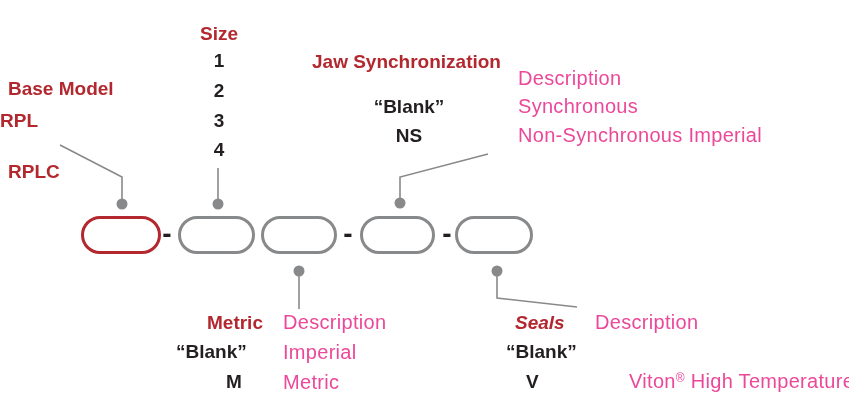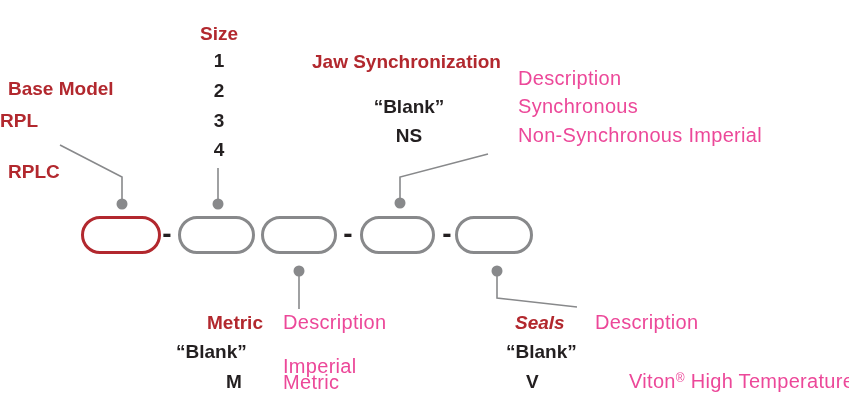--- a/index.html
+++ b/index.html
@@ -89,21 +89,21 @@
   <div class="pill" style="left:261px; width:76px;"></div>
   <div class="dash" style="left:340px;">-</div>
   <div class="pill" style="left:360px; width:75px;"></div>
   <div class="dash" style="left:439px;">-</div>
   <div class="pill" style="left:455px; width:78px;"></div>
 
   <div class="lbl red" style="left:207px; top:313px;">Metric</div>
   <div class="lbl blk" style="left:176px; top:342px;">“Blank”</div>
   <div class="lbl blk" style="left:226px; top:372px;">M</div>
   <div class="lbl gray" style="left:283px; top:312px;">Description</div>
-  <div class="lbl gray" style="left:283px; top:356px;">Imperial</div>
+  <div class="lbl gray" style="left:283px; top:342px;">Imperial</div>
   <div class="lbl gray" style="left:283px; top:372px;">Metric</div>
 
   <div class="lbl red" style="left:515px; top:313px;font-style:italic;">Seals</div>
   <div class="lbl blk" style="left:506px; top:342px;">“Blank”</div>
   <div class="lbl blk" style="left:526px; top:372px;">V</div>
   <div class="lbl gray" style="left:595px; top:312px;">Description</div>
   <div class="lbl gray" style="left:629px; top:371px;"><span>Viton</span><span class="reg-mark">®</span><span> High Temperature</span></div>
 
 </div>
 

